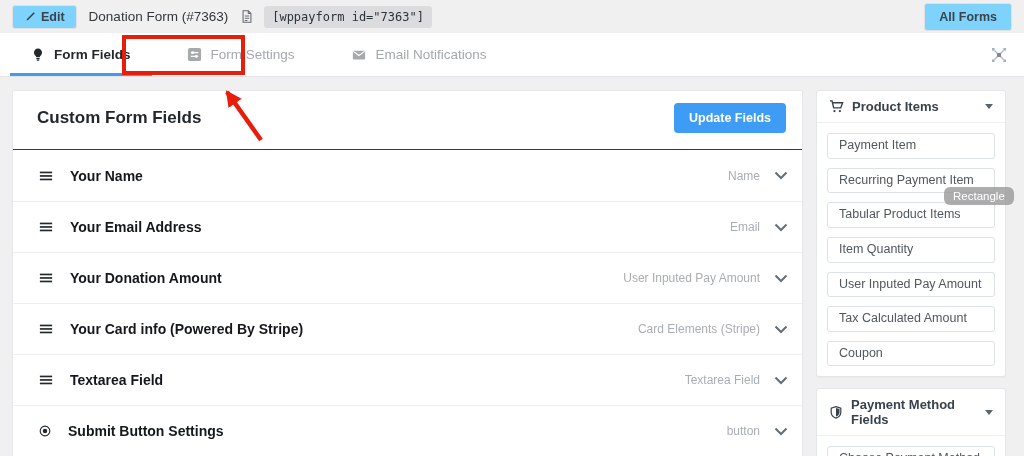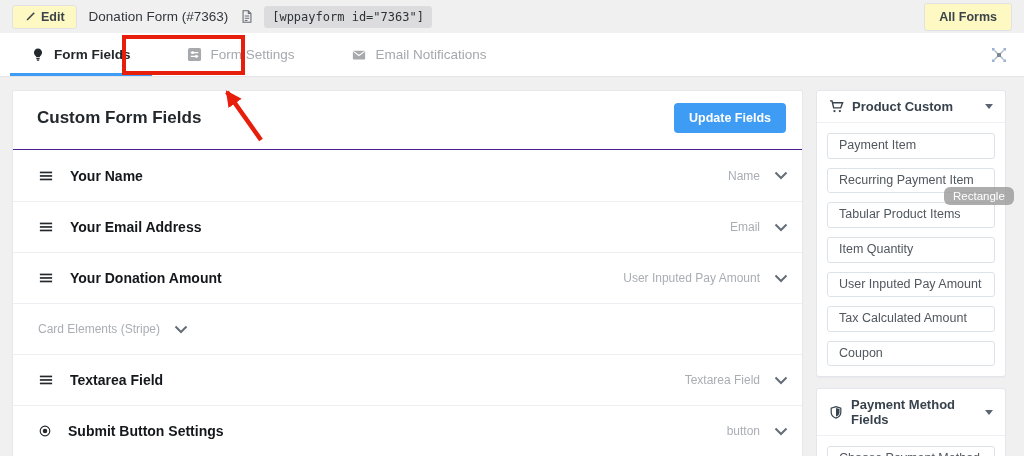--- a/index.html
+++ b/index.html
@@ -2,21 +2,21 @@
 <html><head>
 <meta charset="utf-8">
 <style>
   * { margin:0; padding:0; box-sizing:border-box; }
   body { font-family:"Liberation Sans", sans-serif; }
   .page { position:relative; width:1024px; height:456px; background:#f0f0f1; overflow:hidden; }
 
   
   .topbar { position:absolute; top:0; left:0; width:1024px; height:33px;
             display:flex; align-items:center; padding:0 12px; gap:10px; }
-  .btn-white { display:inline-flex; align-items:center; gap:5px; background:#fef9c3;
+  .btn-white { display:inline-flex; align-items:center; gap:5px; background:#7dd3fc;
                border:1px solid #e1e1e3; border-radius:3px; color:#3c434a;
                font-size:12.5px; font-weight:600; padding:4px 11px; cursor:pointer;
                font-family:"Liberation Sans", sans-serif; }
   .topbar-title { font-size:13.5px; color:#32373c; font-weight:500; margin-left:2px; }
   .doc-icon { color:#646970; display:inline-flex; margin-left:2px; }
   .shortcode { background:#dcdcde; color:#2c3338; border-radius:3px;
                font-family:"DejaVu Sans Mono", monospace; font-size:12px;
                padding:4px 8px; letter-spacing:0; }
   .topbar-spacer { flex:1; }
   .btn-top-right { padding:6px 14px; }
@@ -211,20 +211,30 @@
       </span>
       <span class="field-type">User Inputed Pay Amount</span>
       <span class="row-chevron">
         <svg width="14" height="9" viewBox="0 0 14 9" fill="none" stroke="currentColor" stroke-width="2">
             <path d="M1.5 1.5L7 7l5.5-5.5"></path>
           </svg>
       </span>
     </div>
 
     <div class="field-row">
+      <span class="row-left">
+        <span class="handle">
+          <svg width="16" height="14" viewBox="0 0 16 16" fill="currentColor">
+              <rect x="1" y="3" width="14" height="1.9"></rect>
+              <rect x="1" y="7" width="14" height="1.9"></rect>
+              <rect x="1" y="11" width="14" height="1.9"></rect>
+            </svg>
+        </span>
+        <span class="field-label">Your Card info (Powered By Stripe)</span>
+      </span>
       <span class="field-type">Card Elements (Stripe)</span>
       <span class="row-chevron">
         <svg width="14" height="9" viewBox="0 0 14 9" fill="none" stroke="currentColor" stroke-width="2">
             <path d="M1.5 1.5L7 7l5.5-5.5"></path>
           </svg>
       </span>
     </div>
 
     <div class="field-row">
       <span class="row-left">
@@ -267,21 +277,21 @@
   <div class="sidebar">
     <div class="side-section">
       <div class="side-header">
         <span class="s-icon">
           <svg width="15" height="15" viewBox="0 0 16 16" fill="none" stroke="currentColor" stroke-width="1.5">
               <path d="M1 2h2.2l1.8 7.5h7.5L14.5 4H4.2"></path>
               <circle cx="5.8" cy="12.8" r="1.2" fill="currentColor" stroke="none"></circle>
               <circle cx="11.6" cy="12.8" r="1.2" fill="currentColor" stroke="none"></circle>
             </svg>
         </span>
-        <span class="side-title">Product Custom</span>
+        <span class="side-title">Product Items</span>
         <span class="side-caret"></span>
       </div>
       <div class="side-body">
         <button class="side-item">Payment Item</button>
         <button class="side-item">Recurring Payment Item</button>
         <button class="side-item">Tabular Product Items</button>
         <button class="side-item">Item Quantity</button>
         <button class="side-item">User Inputed Pay Amount</button>
         <button class="side-item">Tax Calculated Amount</button>
         <button class="side-item">Coupon</button>

